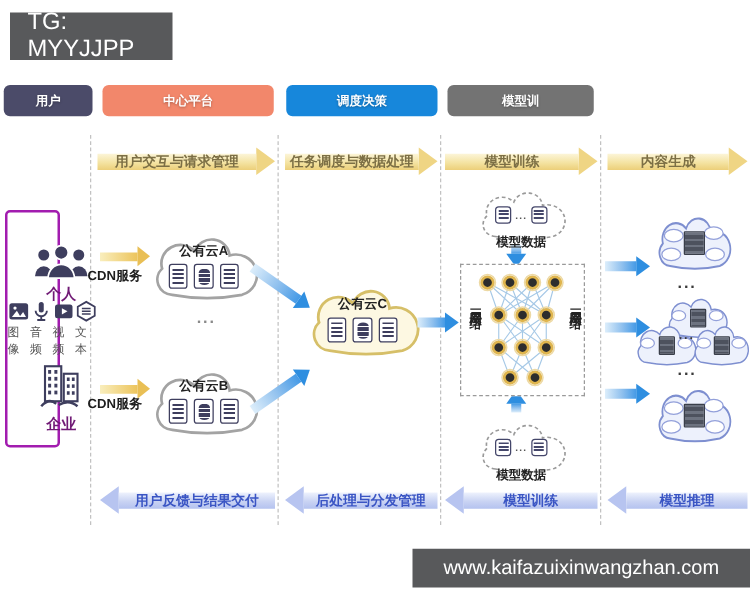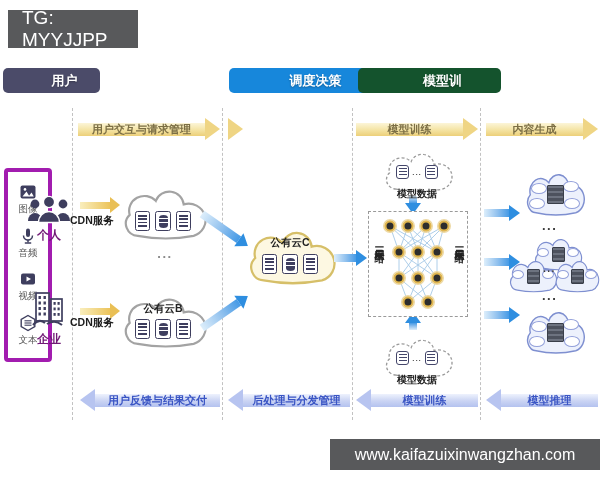--- a/index.html
+++ b/index.html
@@ -8,26 +8,26 @@
   .abs{position:absolute;}
 
   
   .tg-badge{left:8px;top:10px;width:130px;height:38px;background:#58595B;color:#fff;
             font-size:19px;display:flex;align-items:center;padding-left:14px;box-sizing:border-box;}
   .mark{left:330px;top:439px;width:270px;height:31px;background:#58595B;color:#fff;
         font-size:16px;display:flex;align-items:center;justify-content:center;}
 
   
   .hdr{position:absolute;top:68px;height:25px;border-radius:5px;color:#fff;font-weight:bold;
-       font-size:13px;display:flex;align-items:center;justify-content:center;
-       text-shadow:0 1px 2px rgba(0,0,0,.3);padding-left:26px;}
+       font-size:10px;display:flex;align-items:center;justify-content:center;
+       text-shadow:0 1px 2px rgba(0,0,0,.3);}
   .hdr-user{left:3px;width:71px;background:#4B4B69;}
   .hdr-platform{left:82px;width:137px;background:#F2876B;}
   .hdr-dispatch{left:229px;width:121px;background:#1787DB;}
-  .hdr-training{left:358px;width:117px;background:#14532d;}
+  .hdr-training{left:358px;width:117px;background:#737373;}
   .hdr-inference{left:481px;width:118px;background:#8CC63F;}
 
   .vline{position:absolute;top:108px;height:312px;width:0;border-left:1px dashed #c2c2c2;}
 
   
   .harrow{position:absolute;height:24px;display:flex;align-items:center;}
   .harrow .stem{position:relative;flex:1;height:13px;display:flex;align-items:center;justify-content:center;}
   .harrow .stem span{font-size:11px;font-weight:bold;white-space:nowrap;}
   .tip{width:0;height:0;}
   .top .stem{background:linear-gradient(180deg,#fcf5d8,#f4e3a2 55%,#eccf79);}
@@ -41,22 +41,22 @@
   .barrow{position:absolute;height:16px;display:flex;align-items:center;transform-origin:left center;}
   .barrow .stem{flex:1;height:8px;background:linear-gradient(90deg,#ddeefb,#8fc0ee 55%,#459ae6);}
   .barrow .tip{border-top:8px solid transparent;border-bottom:8px solid transparent;border-left:11px solid #2E8EE0;}
 
   
   .garrow{position:absolute;height:16px;display:flex;align-items:center;}
   .garrow .stem{flex:1;height:7px;background:linear-gradient(90deg,#f9eebd,#ecc45c);}
   .garrow .tip{width:0;height:0;border-top:8px solid transparent;border-bottom:8px solid transparent;border-left:10px solid #E9BF55;}
 
   
-  .databox{left:4px;top:168px;width:40px;height:186px;border:4px solid #a21caf;border-radius:4px;
-           background:#fff;display:flex;flex-direction:column;justify-content:space-evenly;align-items:center;}
+  .databox{left:4px;top:168px;width:40px;height:186px;border:2px solid #a21caf;border-radius:4px;
+           background:#fff;display:flex;flex-direction:row;justify-content:space-evenly;align-items:center;}
   .dtype{display:flex;flex-direction:column;align-items:center;gap:2px;}
   .dtype span{font-size:9.5px;color:#555;}
 
   .actor-label{position:absolute;font-size:12px;font-weight:bold;color:#701a75;text-align:center;}
   .cdn{position:absolute;font-size:10.5px;font-weight:bold;color:#1d1d1d;white-space:nowrap;text-align:center;}
 
   
   .cloud{position:absolute;}
   .cloud svg.shape{position:absolute;left:0;top:0;width:100%;height:100%;}
   .clabel{position:absolute;left:0;right:0;text-align:center;font-weight:bold;font-size:10.5px;color:#222;}
@@ -103,30 +103,34 @@
 </svg>
 
 <div class="canvas">
 
   <div class="vline" style="left:72px"></div>
   <div class="vline" style="left:222px"></div>
   <div class="vline" style="left:352px"></div>
   <div class="vline" style="left:480px"></div>
 
   <div class="hdr hdr-user">用户</div>
+  <div class="hdr hdr-platform">中心平台</div>
   <div class="hdr hdr-dispatch">调度决策</div>
   <div class="hdr hdr-training">模型训</div>
 
   <div class="harrow top" style="left:78px;top:117px;width:142px">
     <div class="stem">
         <span>用户交互与请求管理</span>
       </div>
       <i class="tip"></i>
   </div>
   <div class="harrow top" style="left:228px;top:117px;width:122px">
+    <div class="stem">
+        <span>任务调度与数据处理</span>
+      </div>
       <i class="tip"></i>
   </div>
   <div class="harrow top" style="left:356px;top:117px;width:122px">
     <div class="stem">
         <span>模型训练</span>
       </div>
       <i class="tip"></i>
   </div>
   <div class="harrow top" style="left:486px;top:117px;width:112px">
     <div class="stem">
@@ -239,20 +243,21 @@
   <div class="garrow" style="left:80px;top:303px;width:40px">
       <div class="stem"></div>
       <i class="tip"></i>
     </div>
   <div class="cdn" style="left:70px;top:316px">CDN服务</div>
 
   <div class="cloud" style="left:118px;top:186px;width:90px;height:56px">
     <svg class="shape" viewBox="0 0 100 64" preserveAspectRatio="none">
         <use href="#cloudPath" fill="#fff" stroke="#A3A3A3" stroke-width="2.4"></use>
       </svg>
+    <div class="clabel" style="top:8px">公有云A</div>
     <div class="crow" style="top:25px">
       <span class="rack">
           <i></i>
         </span>
       <span class="db">
           <i></i>
         </span>
       <span class="rack">
           <i></i>
         </span>

